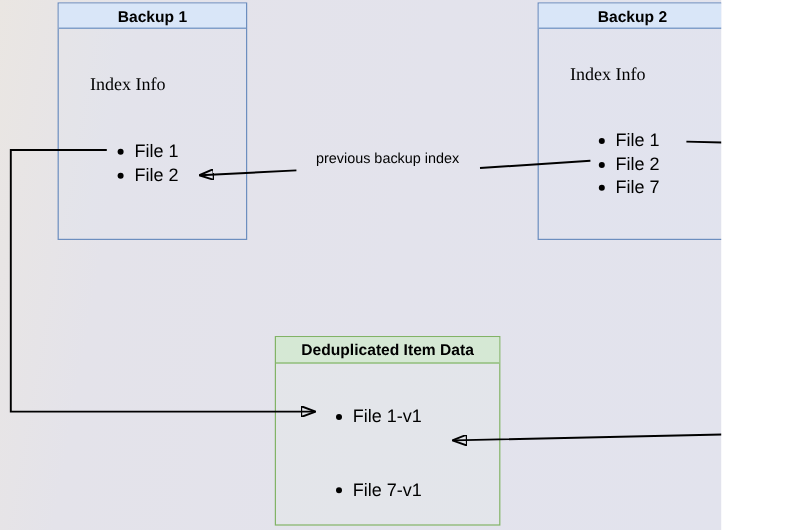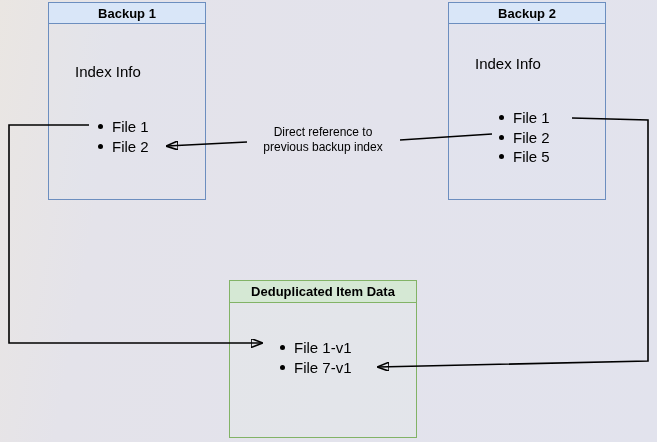--- a/index.html
+++ b/index.html
@@ -1,18 +1,18 @@
 <!DOCTYPE html>
 <html><head>
 <meta charset="utf-8">
 <style>
   html, body { margin: 0; padding: 0; }
   .canvas {
     position: relative;
-    width: 657px;
+    width: 601px;
     height: 442px;
     overflow: hidden;
     background: linear-gradient(100deg, #eae6e2 0%, #e4e3ea 18%, #e3e3ec 55%, #e2e3ed 100%);
     font-family: "Liberation Sans", sans-serif;
     color: #000;
   }
   .node {
     position: absolute;
     border: 1.5px solid #6c8ebf;
     background: rgba(223, 229, 244, 0.18);
@@ -31,20 +31,21 @@
   }
   .node.green .node-header {
     border-bottom-color: #82b366;
     background: #d5e8d4;
     height: 21px;
   }
   .subtitle {
     position: absolute;
     font-size: 15px;
     white-space: nowrap;
+    font-family: Liberation Serif, serif;
   }
   .filelist {
     position: absolute;
     display: flex;
     flex-direction: column;
   }
   .filelist .row {
     height: 19.5px;
     display: flex;
     align-items: center;
@@ -60,21 +61,21 @@
     flex: 0 0 auto;
   }
   #backup1 { left: 48px;  top: 2px;   width: 158px; height: 198px; }
   #backup2 { left: 448px; top: 2px;   width: 158px; height: 198px; text-align: right; }
   #dedup   { left: 229px; top: 280px; width: 188px; height: 158px; }
 
   #backup1 .subtitle { left: 26px; top: 60px; }
   #backup2 .subtitle { left: 26px; top: 52px; }
   #backup1 .filelist { left: 49px; top: 114px; }
   #backup2 .filelist { left: 50px; top: 105px; }
-  #dedup   .filelist { left: 50px; top: 57px; }
+  #dedup   .filelist { left: 50px; top: 57px; gap: 41px; }
 
   .connector-layer {
     position: absolute;
     left: 0; top: 0;
     width: 657px; height: 442px;
     pointer-events: none;
   }
   .connector-layer path, .connector-layer line {
     stroke: #000000;
     stroke-width: 1.6;
@@ -121,21 +122,21 @@
       <div class="row">
         <span class="bullet"></span>
         <span>File 1</span>
       </div>
       <div class="row">
         <span class="bullet"></span>
         <span>File 2</span>
       </div>
       <div class="row">
         <span class="bullet"></span>
-        <span>File 5</span>
+        <span>File 7</span>
       </div>
     </div>
   </div>
 
   <div class="node green" id="dedup">
     <div class="node-header">
       <span>Deduplicated Item Data</span>
     </div>
     <div class="filelist">
       <div class="row">
@@ -158,17 +159,16 @@
 
     <path d="M 89 125 L 9 125 L 9 343 L 262 343" marker-end="url(#arrow)"></path>
 
     <path d="M 572 118 L 648 120 L 648 361 L 378 367" marker-end="url(#arrow)"></path>
 
     <path d="M 492 134 L 400 140"></path>
     <path d="M 247 142 L 167 146" marker-end="url(#arrow)"></path>
   </svg>
 
   <div class="edge-label">
-    <div>Direct reference to</div>
     <div>previous backup index</div>
   </div>
 
 </div>
 
 </body></html>

